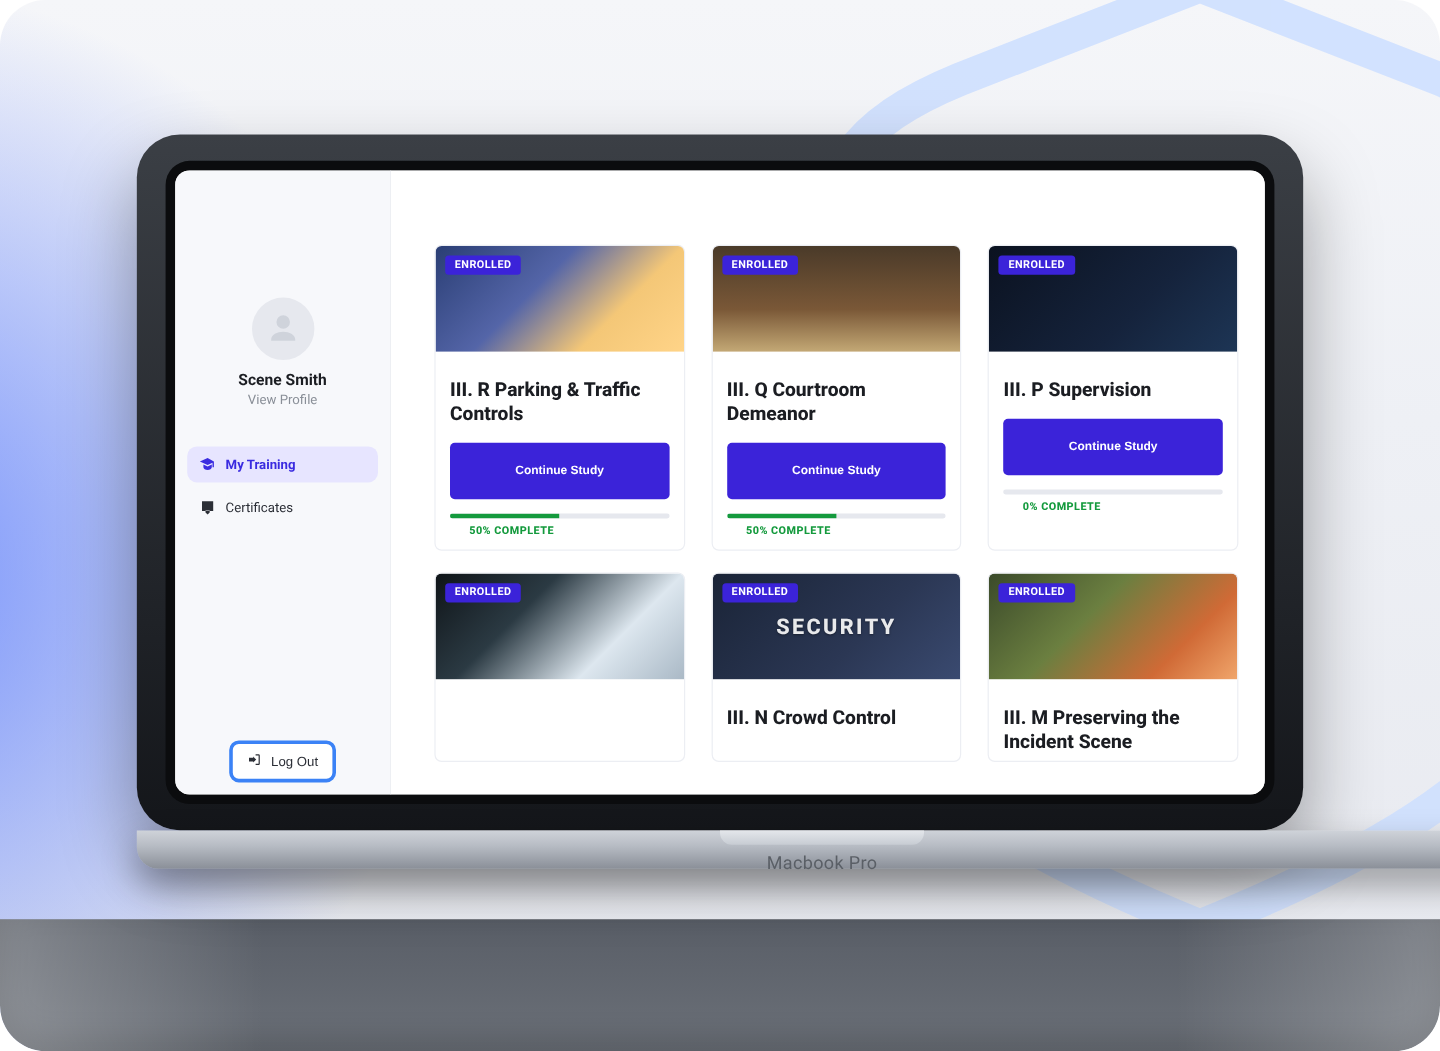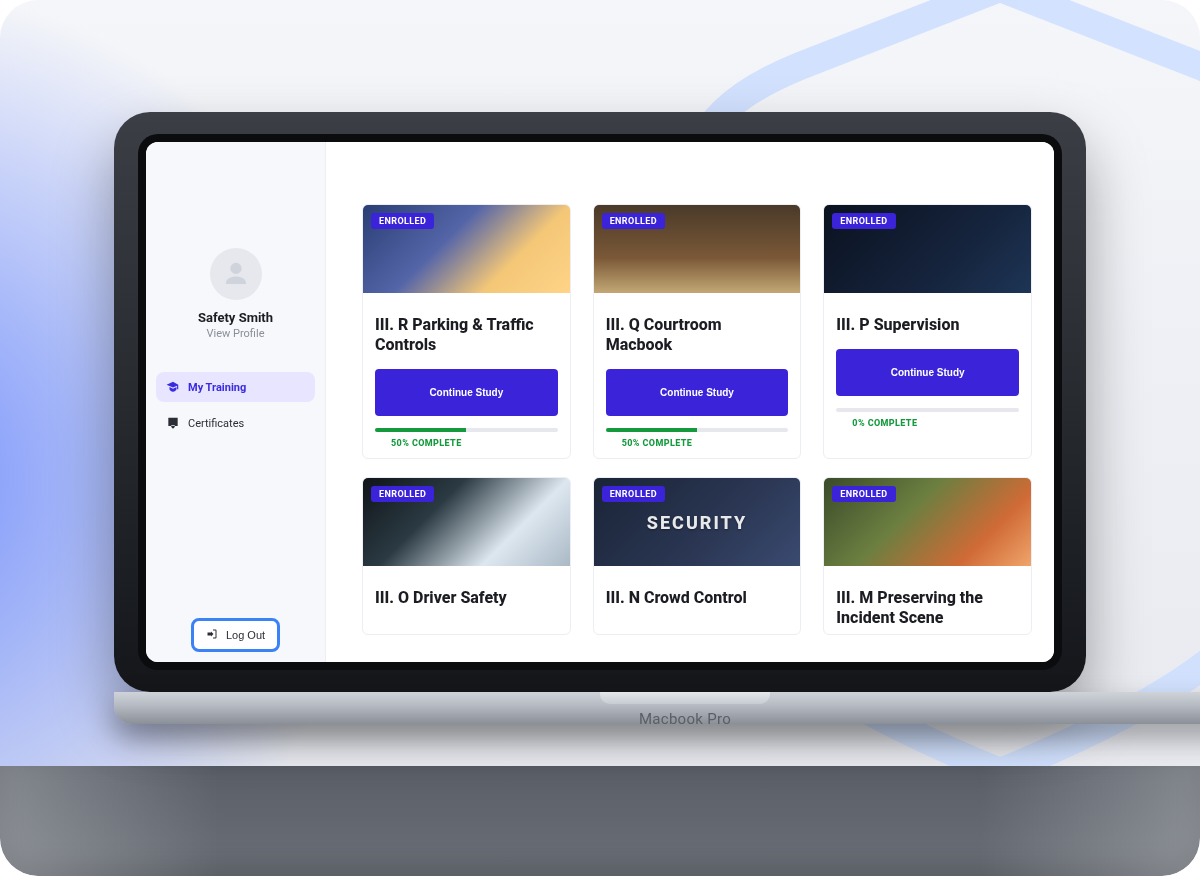--- a/index.html
+++ b/index.html
@@ -272,21 +272,21 @@
 
           <div class="app">
 
             <aside class="sidebar">
               <div class="profile">
                 <div class="avatar">
                   <svg viewBox="0 0 24 24">
                       <path d="M12 12a4.5 4.5 0 1 0-4.5-4.5A4.5 4.5 0 0 0 12 12Zm0 2c-4 0-8 2-8 5v1h16v-1c0-3-4-5-8-5Z"></path>
                     </svg>
                 </div>
-                <div class="username">Safety Smith</div>
+                <div class="username">Scene Smith</div>
                 <div class="view-profile">View Profile</div>
               </div>
 
               <nav class="nav">
                 <div class="nav-item active">
                   <span class="icon">
                     <svg viewBox="0 0 24 24" width="14" height="14">
                         <path fill="currentColor" d="M12 3 1 8l11 5 7-3.18V16h2V8Zm-6 9.18V16c0 2 3 4 6 4s6-2 6-4v-3.82l-6 2.73Z"></path>
                       </svg>
                   </span>
@@ -328,21 +328,21 @@
                       <i style="width:50%"></i>
                     </div>
       <div class="complete">50% COMPLETE</div>
 
   </div>
                   <div class="card">
     <div class="thumb thumb-1">
       <span class="badge">ENROLLED</span>
       <span class="thumb-label"></span>
     </div>
-    <div class="title">III. Q Courtroom Macbook</div>
+    <div class="title">III. Q Courtroom Demeanor</div>
 
       <button class="cta">Continue Study</button>
       <div class="progress">
                       <i style="width:50%"></i>
                     </div>
       <div class="complete">50% COMPLETE</div>
 
   </div>
                   <div class="card">
     <div class="thumb thumb-2">
@@ -356,21 +356,20 @@
                       <i style="width:0%"></i>
                     </div>
       <div class="complete">0% COMPLETE</div>
 
   </div>
                   <div class="card">
     <div class="thumb thumb-3">
       <span class="badge">ENROLLED</span>
       <span class="thumb-label"></span>
     </div>
-    <div class="title">III. O Driver Safety</div>
 
   </div>
                   <div class="card">
     <div class="thumb thumb-4">
       <span class="badge">ENROLLED</span>
       <span class="thumb-label">SECURITY</span>
     </div>
     <div class="title">III. N Crowd Control</div>
 
   </div>

